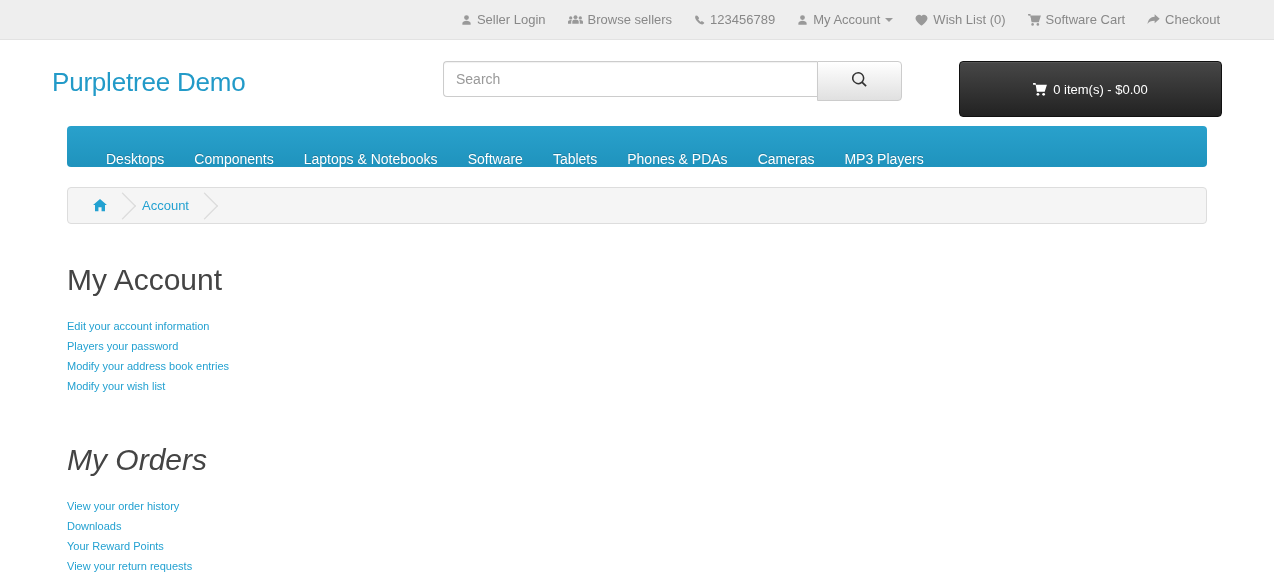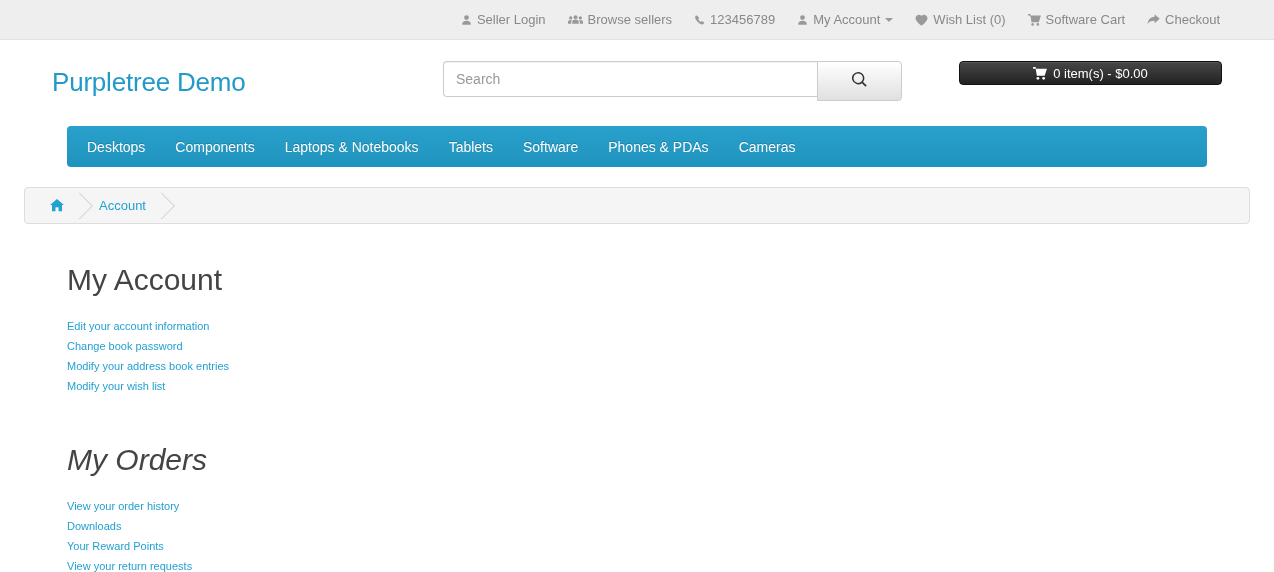--- a/index.html
+++ b/index.html
@@ -98,21 +98,21 @@
     align-items: center;
     justify-content: center;
     padding: 0;
   }
   .search-btn svg { fill: #333333; }
 
   .cart-btn {
     position: absolute;
     right: 0; top: 21px;
     width: 263px;
-    height: 24px;
+    height: 56px;
     border: 1px solid #111111;
     border-radius: 4px;
     background: linear-gradient(to bottom, #474747 0%, #222222 100%);
     color: #ffffff;
     font-size: 13px;
     display: flex;
     align-items: center;
     justify-content: center;
     cursor: pointer;
     font-family: "Liberation Sans", sans-serif;
@@ -122,37 +122,37 @@
   .cart-btn svg { fill: #ffffff; }
 
   
   .navbar {
     width: 1140px;
     margin: 0 auto;
     height: 41px;
     background: linear-gradient(to bottom, #29a1cc 0%, #1f93bd 100%);
     border-radius: 4px;
     display: flex;
-    align-items: center;
-    padding-left: 5px;
+    align-items: flex-end;
+    padding-left: 24px;
   }
   .nav-item {
     display: flex;
     align-items: center;
     padding: 0 15px;
     color: #ffffff;
     font-size: 14px;
     cursor: pointer;
     white-space: nowrap;
     text-shadow: 0 -1px 0 rgba(0,0,0,.18);
   }
 
   
   .breadcrumb {
-    width: 1226px;
+    width: 1140px;
     margin: 20px auto 0 auto;
     height: 37px;
     background: #f5f5f5;
     border: 1px solid #dddddd;
     border-radius: 4px;
     display: flex;
     align-items: stretch;
     padding-left: 15px;
     overflow: hidden;
   }
@@ -308,43 +308,44 @@
       <span>0 item(s) - $0.00</span>
     </div>
 
   </div>
 </div>
 
 <div class="navbar">
   <div class="nav-item">Desktops</div>
   <div class="nav-item">Components</div>
   <div class="nav-item">Laptops &amp; Notebooks</div>
+  <div class="nav-item">Software</div>
   <div class="nav-item">Tablets</div>
-  <div class="nav-item">Software</div>
   <div class="nav-item">Phones &amp; PDAs</div>
   <div class="nav-item">Cameras</div>
+  <div class="nav-item">MP3 Players</div>
 </div>
 
 <div class="breadcrumb">
   <div class="crumb">
     <span>
       <svg width="14" height="13" viewBox="0 0 16 15">
           <path d="M8 0L0 7h2.2v7.2h4V9.6h3.6v4.6h4V7H16L8 0z"></path>
         </svg>
     </span>
   </div>
   <div class="crumb">Account</div>
 </div>
 
 <div class="content">
 
   <h1 class="section-title">My Account</h1>
   <ul class="link-list">
     <li><a>Edit your account information</a></li>
-    <li><a>Change book password</a></li>
+    <li><a>Players your password</a></li>
     <li><a>Modify your address book entries</a></li>
     <li><a>Modify your wish list</a></li>
   </ul>
 
   <h1 class="section-title second">My Orders</h1>
   <ul class="link-list">
     <li><a>View your order history</a></li>
     <li><a>Downloads</a></li>
     <li><a>Your Reward Points</a></li>
     <li><a>View your return requests</a></li>

